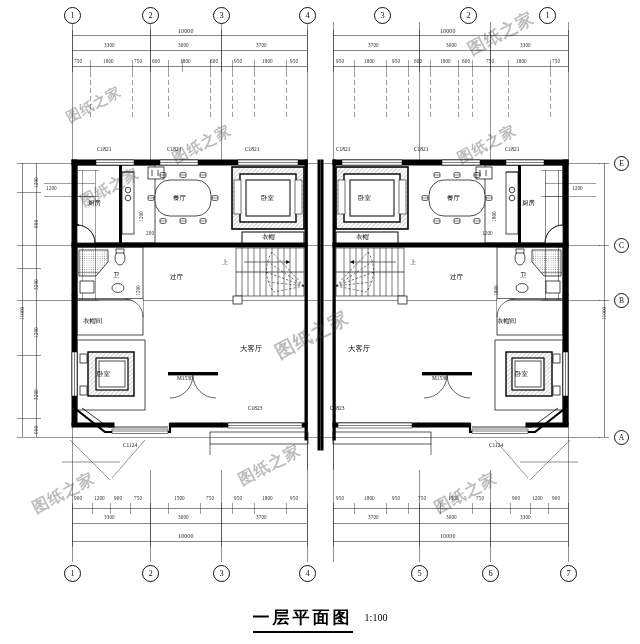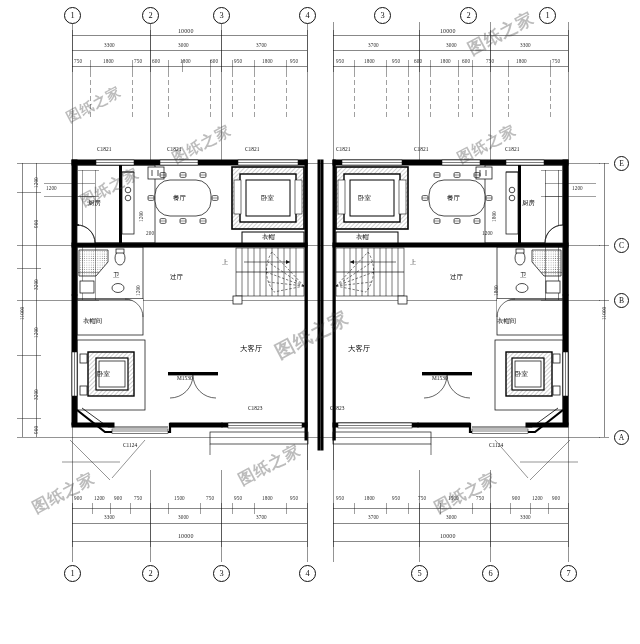--- a/index.html
+++ b/index.html
@@ -656,14 +656,18 @@
     <div class="wm" style="left:78px;top:178px;font-size:15px;transform:rotate(-28deg);">图纸之家</div>
     <div class="wm" style="left:170px;top:135px;font-size:15px;transform:rotate(-28deg);">图纸之家</div>
     <div class="wm" style="left:455px;top:135px;font-size:15px;transform:rotate(-28deg);">图纸之家</div>
     <div class="wm" style="left:272px;top:322px;font-size:19px;transform:rotate(-28deg);">图纸之家</div>
     <div class="wm" style="left:30px;top:483px;font-size:16px;transform:rotate(-28deg);">图纸之家</div>
     <div class="wm" style="left:236px;top:455px;font-size:16px;transform:rotate(-28deg);">图纸之家</div>
     <div class="wm" style="left:432px;top:483px;font-size:16px;transform:rotate(-28deg);">图纸之家</div>
     <div class="wm" style="left:64px;top:96px;font-size:14px;transform:rotate(-28deg);">图纸之家</div>
   </div>
 
+  <div id="title-wrap">
+    <span id="ttl">一层平面图</span>
+    <span id="scale">1:100</span>
+  </div>
 
 </div>
 
 </body></html>

